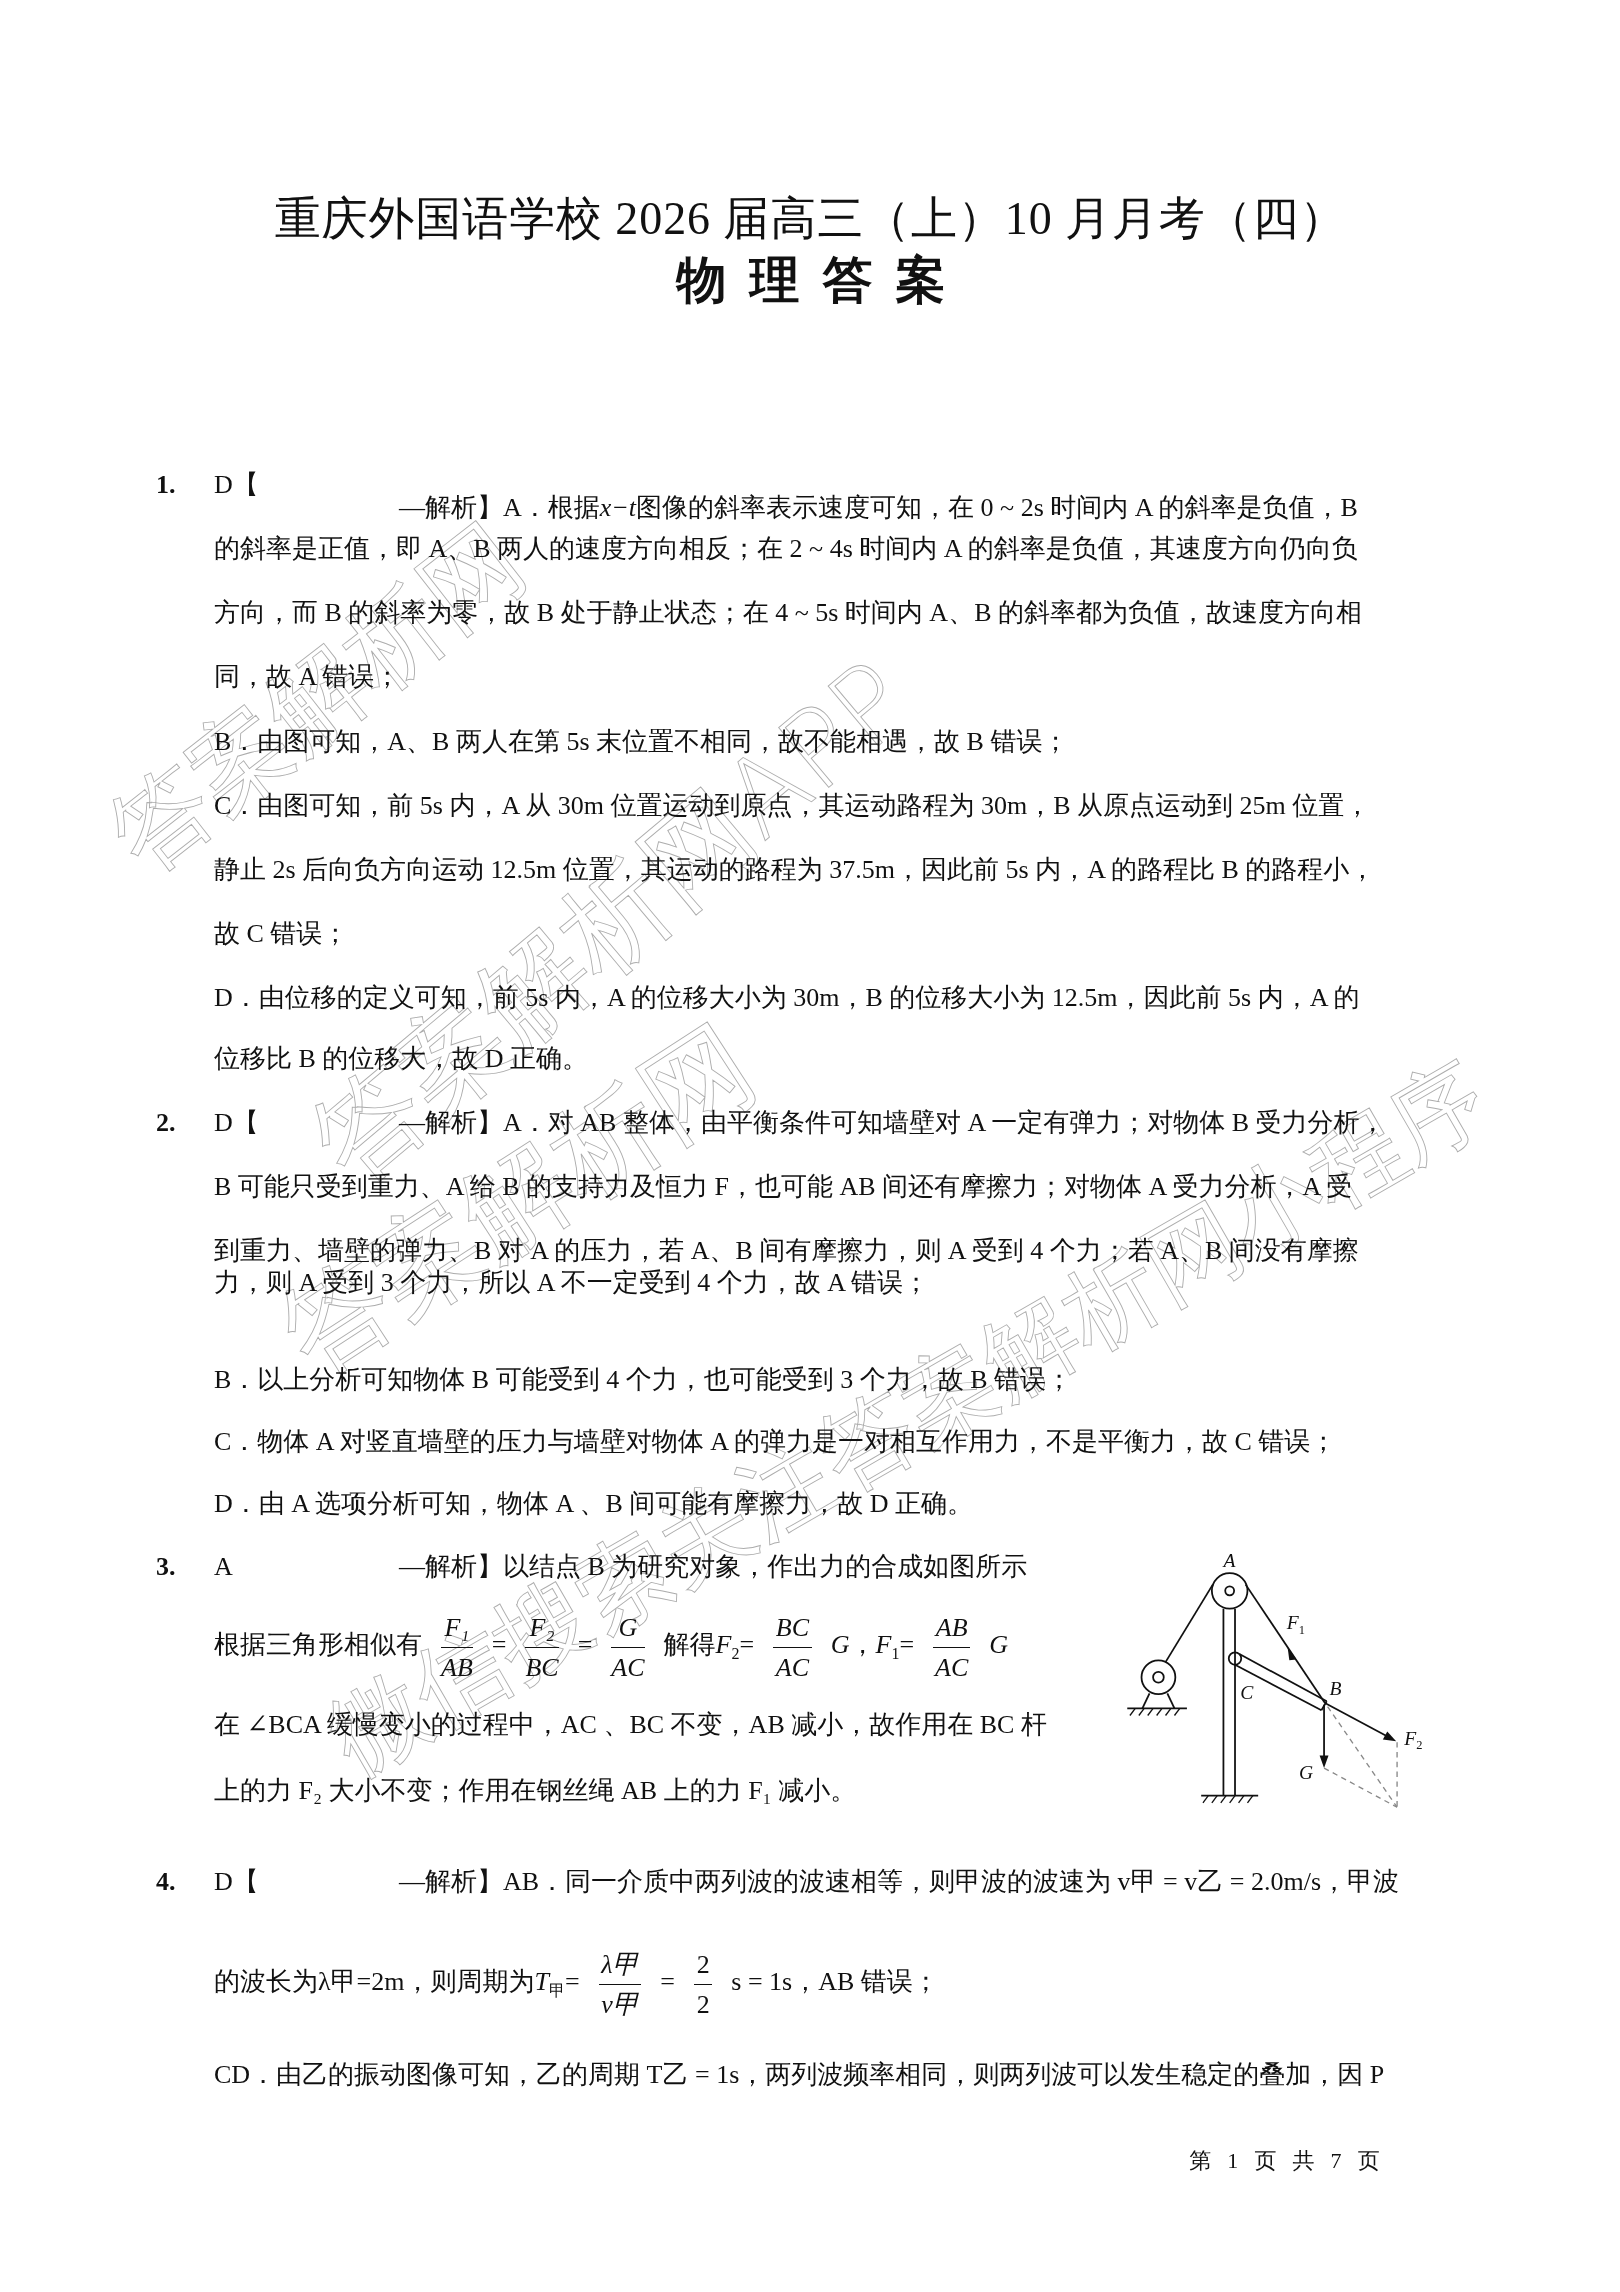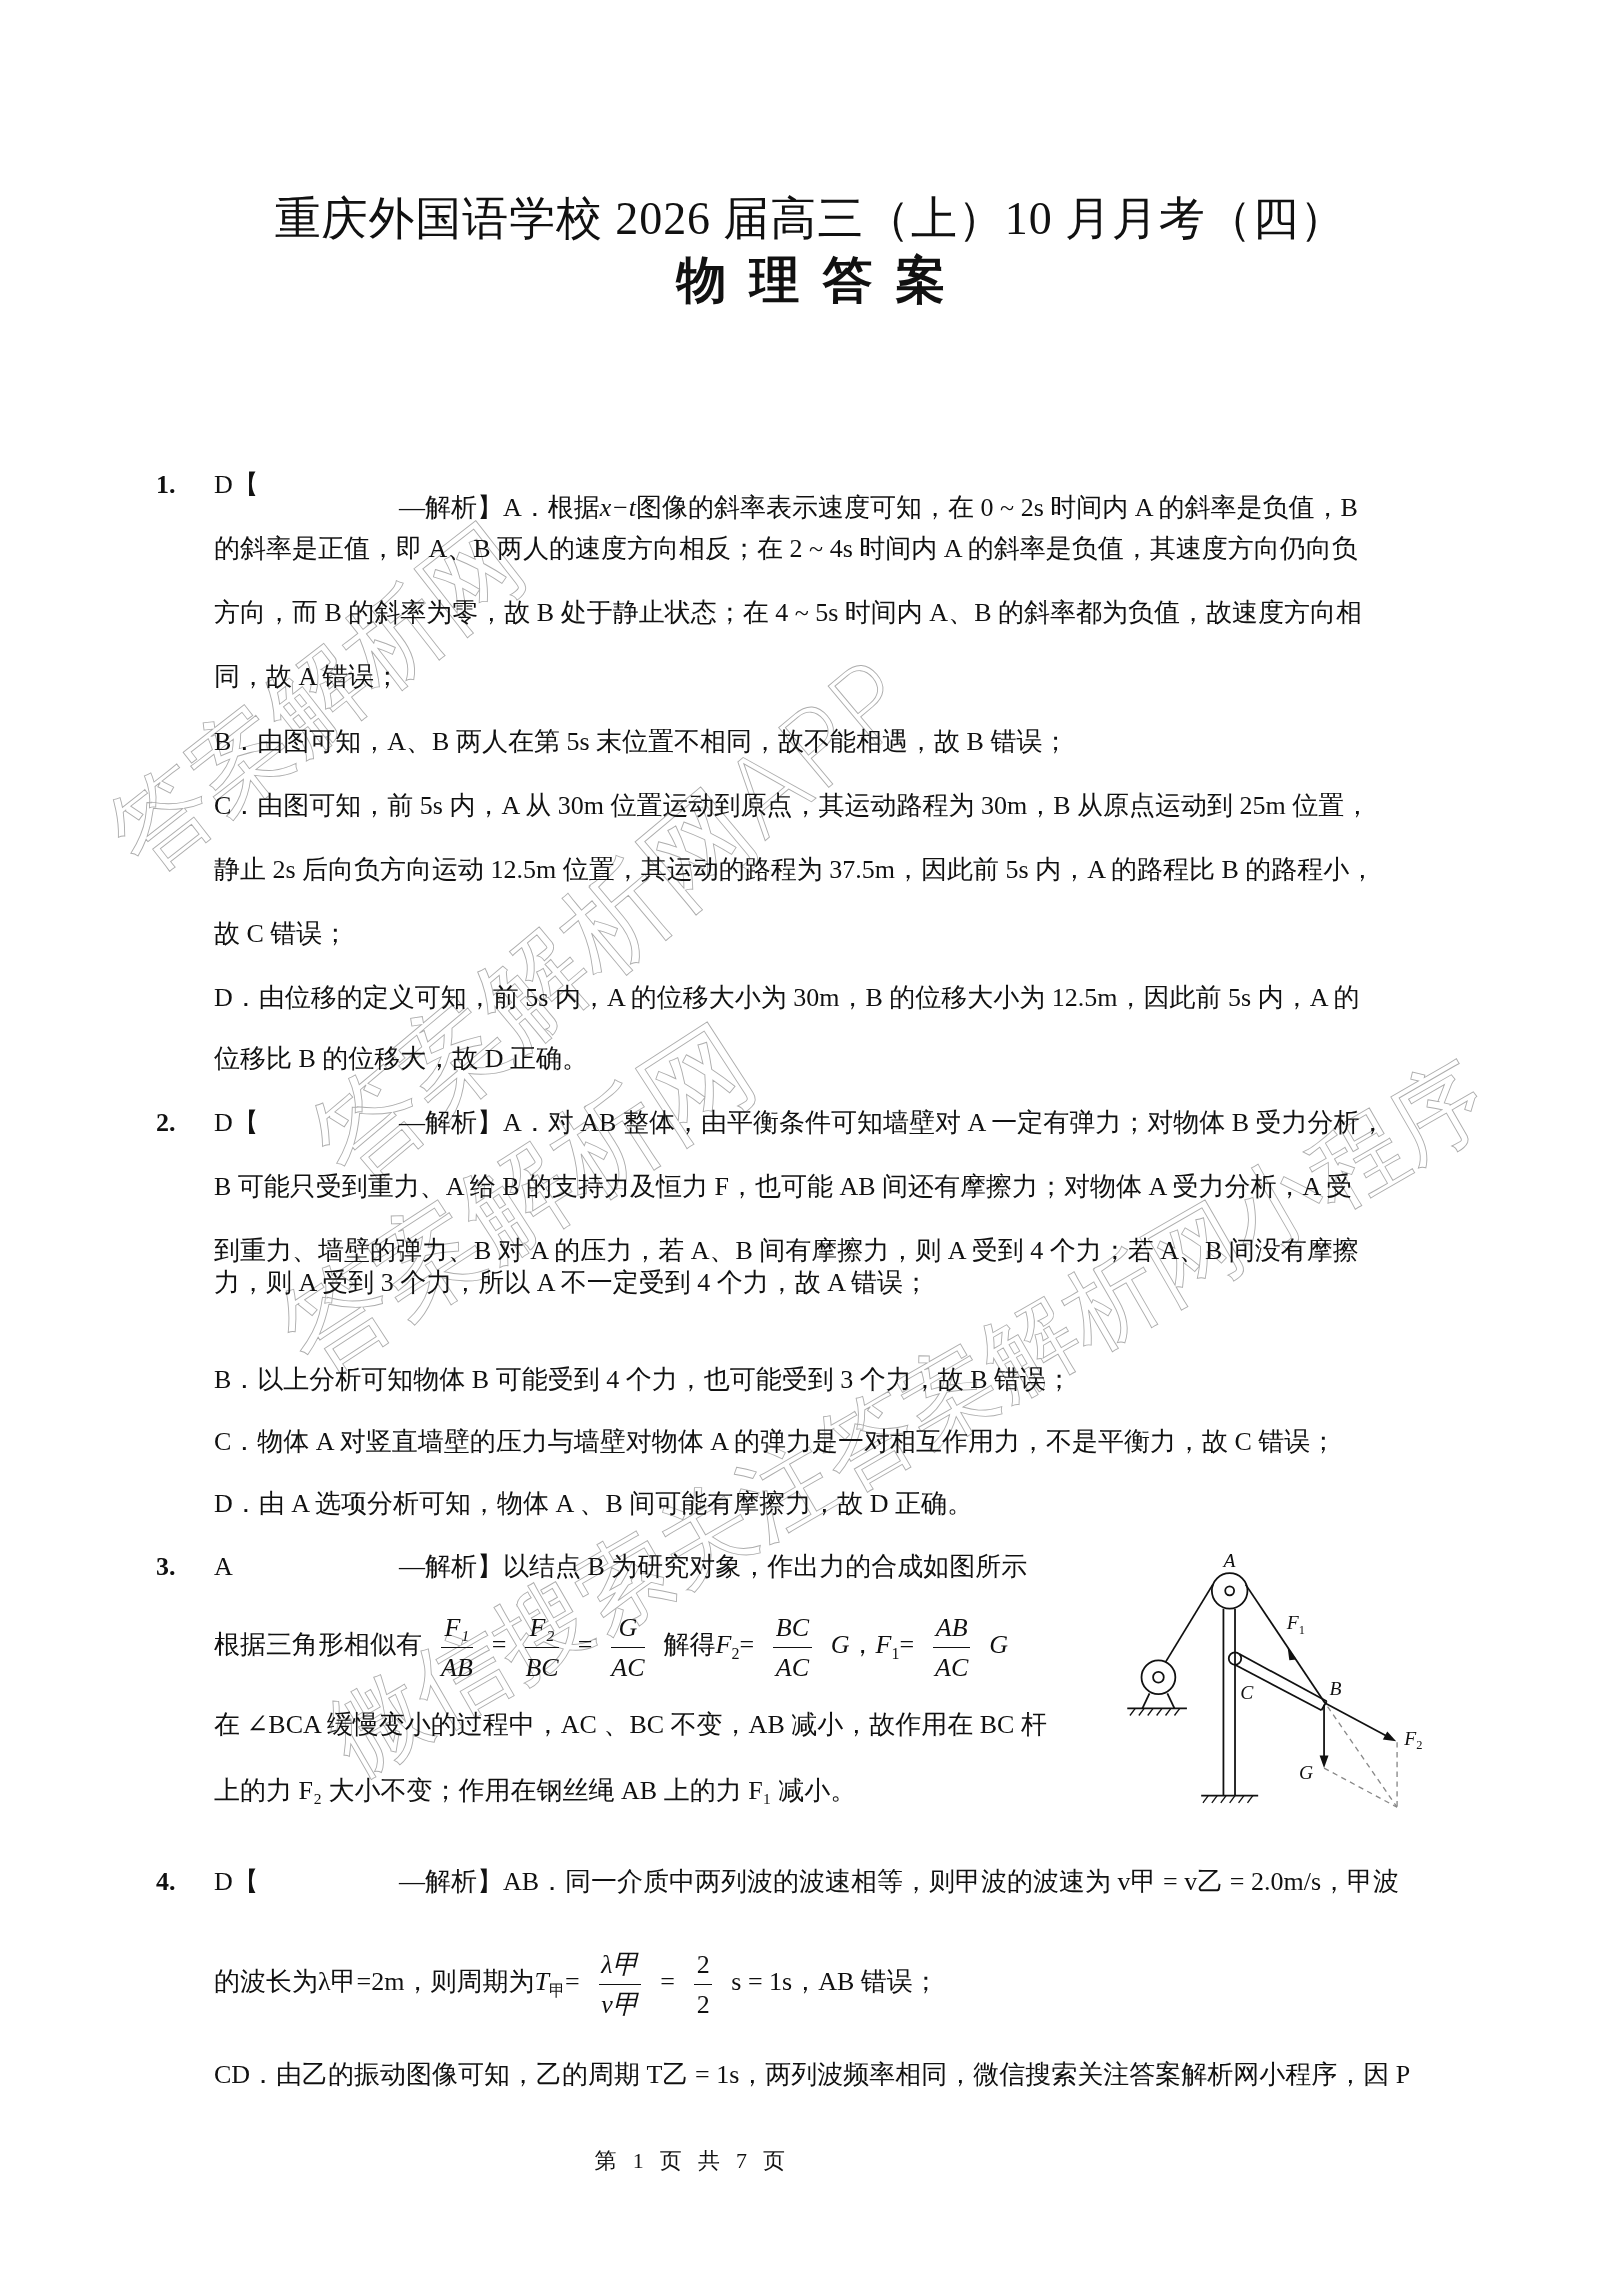--- a/index.html
+++ b/index.html
@@ -29,21 +29,21 @@
   }
   .qnum { position: absolute; left: 156px; font-size: 26px; font-weight: bold; line-height: 36px; }
   .qans { position: absolute; left: 214px; font-size: 26px; line-height: 36px; }
   .qhead { position: absolute; font-size: 26px; line-height: 36px; white-space: nowrap; }
   i, .it { font-style: italic; }
   .frac { display: inline-block; vertical-align: middle; text-align: center; margin: 0 19px; font-style: italic; }
   .frac .num { display: block; border-bottom: 1.8px solid #111; padding: 0 2.7px; line-height: 39px; }
   .frac .den { display: block; line-height: 39px; }
   sub { font-size: 16px; }
   .footer {
-    position: absolute; left: 0; width: 1385px; top: 2146px; text-align: center;
+    position: absolute; left: 0; width: 1385px; top: 2146px; text-align: right;
     font-size: 22px; letter-spacing: 5.3px;
   }
   .watermark {
     position: absolute; font-family: "DejaVu Sans", sans-serif; color: rgba(110,110,110,0.55);
     font-weight: 200; white-space: nowrap; pointer-events: none; transform-origin: left center;
     -webkit-text-stroke: 0.9px rgba(90,90,90,0.5); color: transparent;
   }
   .diagram { position: absolute; left: 1105px; top: 1524px; width: 374px; height: 294px; }
 </style>
 </head>
@@ -166,17 +166,17 @@
   </svg>
 </div>
 
 <div>
   <span class="qnum" style="top:1864px">4.</span>
   <span class="qans" style="top:1864px">D【</span>
   <span class="qhead" style="top:1864px;left:399px">—解析】AB．同一介质中两列波的波速相等，则甲波的波速为 v甲 = v乙 = 2.0m/s，甲波</span>
   <div class="line" style="top:1941px;line-height:82px">
     <span>的波长为λ甲=2m，则周期为</span><i>T</i><sub>甲</sub>=<span class="frac"><span class="num">λ甲</span><span class="den">v甲</span></span>=<span class="frac" style="font-style:normal"><span class="num">2</span><span class="den">2</span></span><span>s = 1s，AB 错误；</span>
   </div>
-  <div class="line" style="top:2057px">CD．由乙的振动图像可知，乙的周期 T乙 = 1s，两列波频率相同，微信搜索关注答案解析网小程序，因 P</div>
+  <div class="line" style="top:2057px">CD．由乙的振动图像可知，乙的周期 T乙 = 1s，两列波频率相同，则两列波可以发生稳定的叠加，因 P</div>
 </div>
 
 <div class="footer">第 1 页 共 7 页</div>
 
 
 </body></html>

